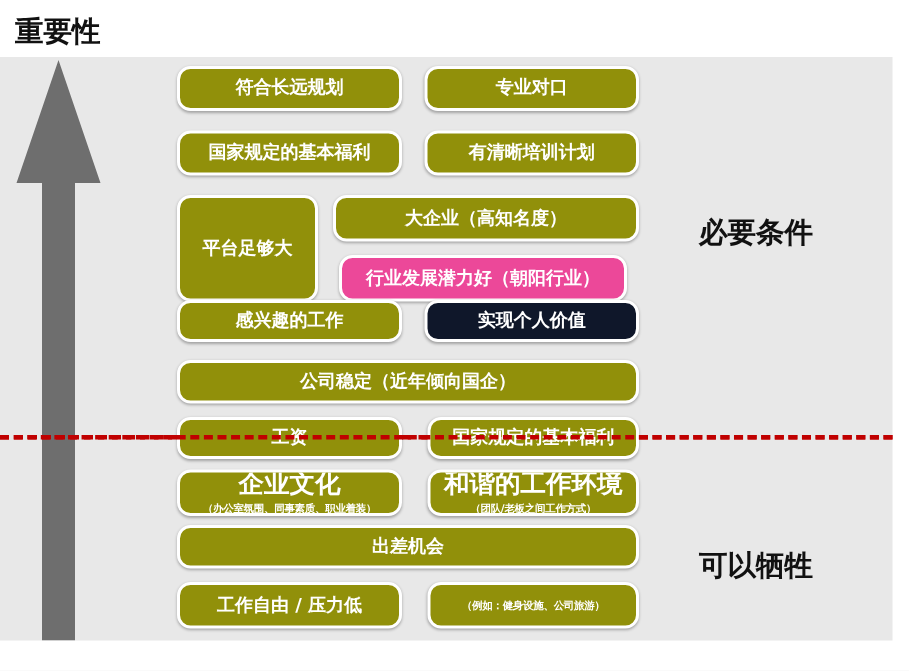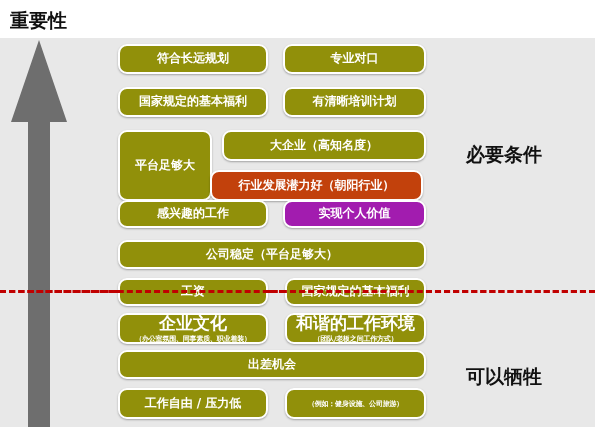--- a/index.html
+++ b/index.html
@@ -157,31 +157,31 @@
     </div>
     <div class="card" style="left: 283px; top: 87px; width: 143px; height: 30px; background: rgb(145, 144, 10); color: rgb(255, 255, 255);">
       <div class="title">有清晰培训计划</div>
     </div>
     <div class="card" style="left: 118px; top: 130px; width: 94px; height: 71px; background: rgb(145, 144, 10); color: rgb(255, 255, 255);">
       <div class="title">平台足够大</div>
     </div>
     <div class="card" style="left: 222px; top: 130px; width: 204px; height: 31px; background: rgb(145, 144, 10); color: rgb(255, 255, 255);">
       <div class="title">大企业（高知名度）</div>
     </div>
-    <div class="card" style="left: 210px; top: 170px; width: 213px; height: 31px; background: #c2410c; color: rgb(255, 255, 255);">
+    <div class="card" style="left: 226px; top: 170px; width: 192px; height: 31px; background: #ec4899; color: rgb(255, 255, 255);">
       <div class="title">行业发展潜力好（朝阳行业）</div>
     </div>
     <div class="card" style="left: 118px; top: 200px; width: 150px; height: 28px; background: rgb(145, 144, 10); color: rgb(255, 255, 255);">
       <div class="title">感兴趣的工作</div>
     </div>
-    <div class="card" style="left: 283px; top: 200px; width: 143px; height: 28px; background: #a21caf; color: rgb(255, 255, 255); text-align: center;">
+    <div class="card" style="left: 283px; top: 200px; width: 143px; height: 28px; background: #0f172a; color: rgb(255, 255, 255); text-align: center;">
       <div class="title">实现个人价值</div>
     </div>
     <div class="card" style="left: 118px; top: 240px; width: 308px; height: 29px; background: rgb(145, 144, 10); color: rgb(255, 255, 255);">
-      <div class="title">公司稳定（平台足够大）</div>
+      <div class="title">公司稳定（近年倾向国企）</div>
     </div>
     <div class="card" style="left: 118px; top: 278px; width: 150px; height: 28px; background: rgb(145, 144, 10); color: rgb(255, 255, 255);">
       <div class="title">工资</div>
     </div>
     <div class="card" style="left: 285px; top: 278px; width: 141px; height: 28px; background: rgb(145, 144, 10); color: rgb(255, 255, 255);">
       <div class="title">国家规定的基本福利</div>
     </div>
     <div class="card small" style="left: 118px; top: 313px; width: 150px; height: 31px; background: rgb(145, 144, 10); color: rgb(255, 255, 255);">
       <div class="title">企业文化</div>
       <div class="sub">（办公室氛围、同事素质、职业着装）</div>

